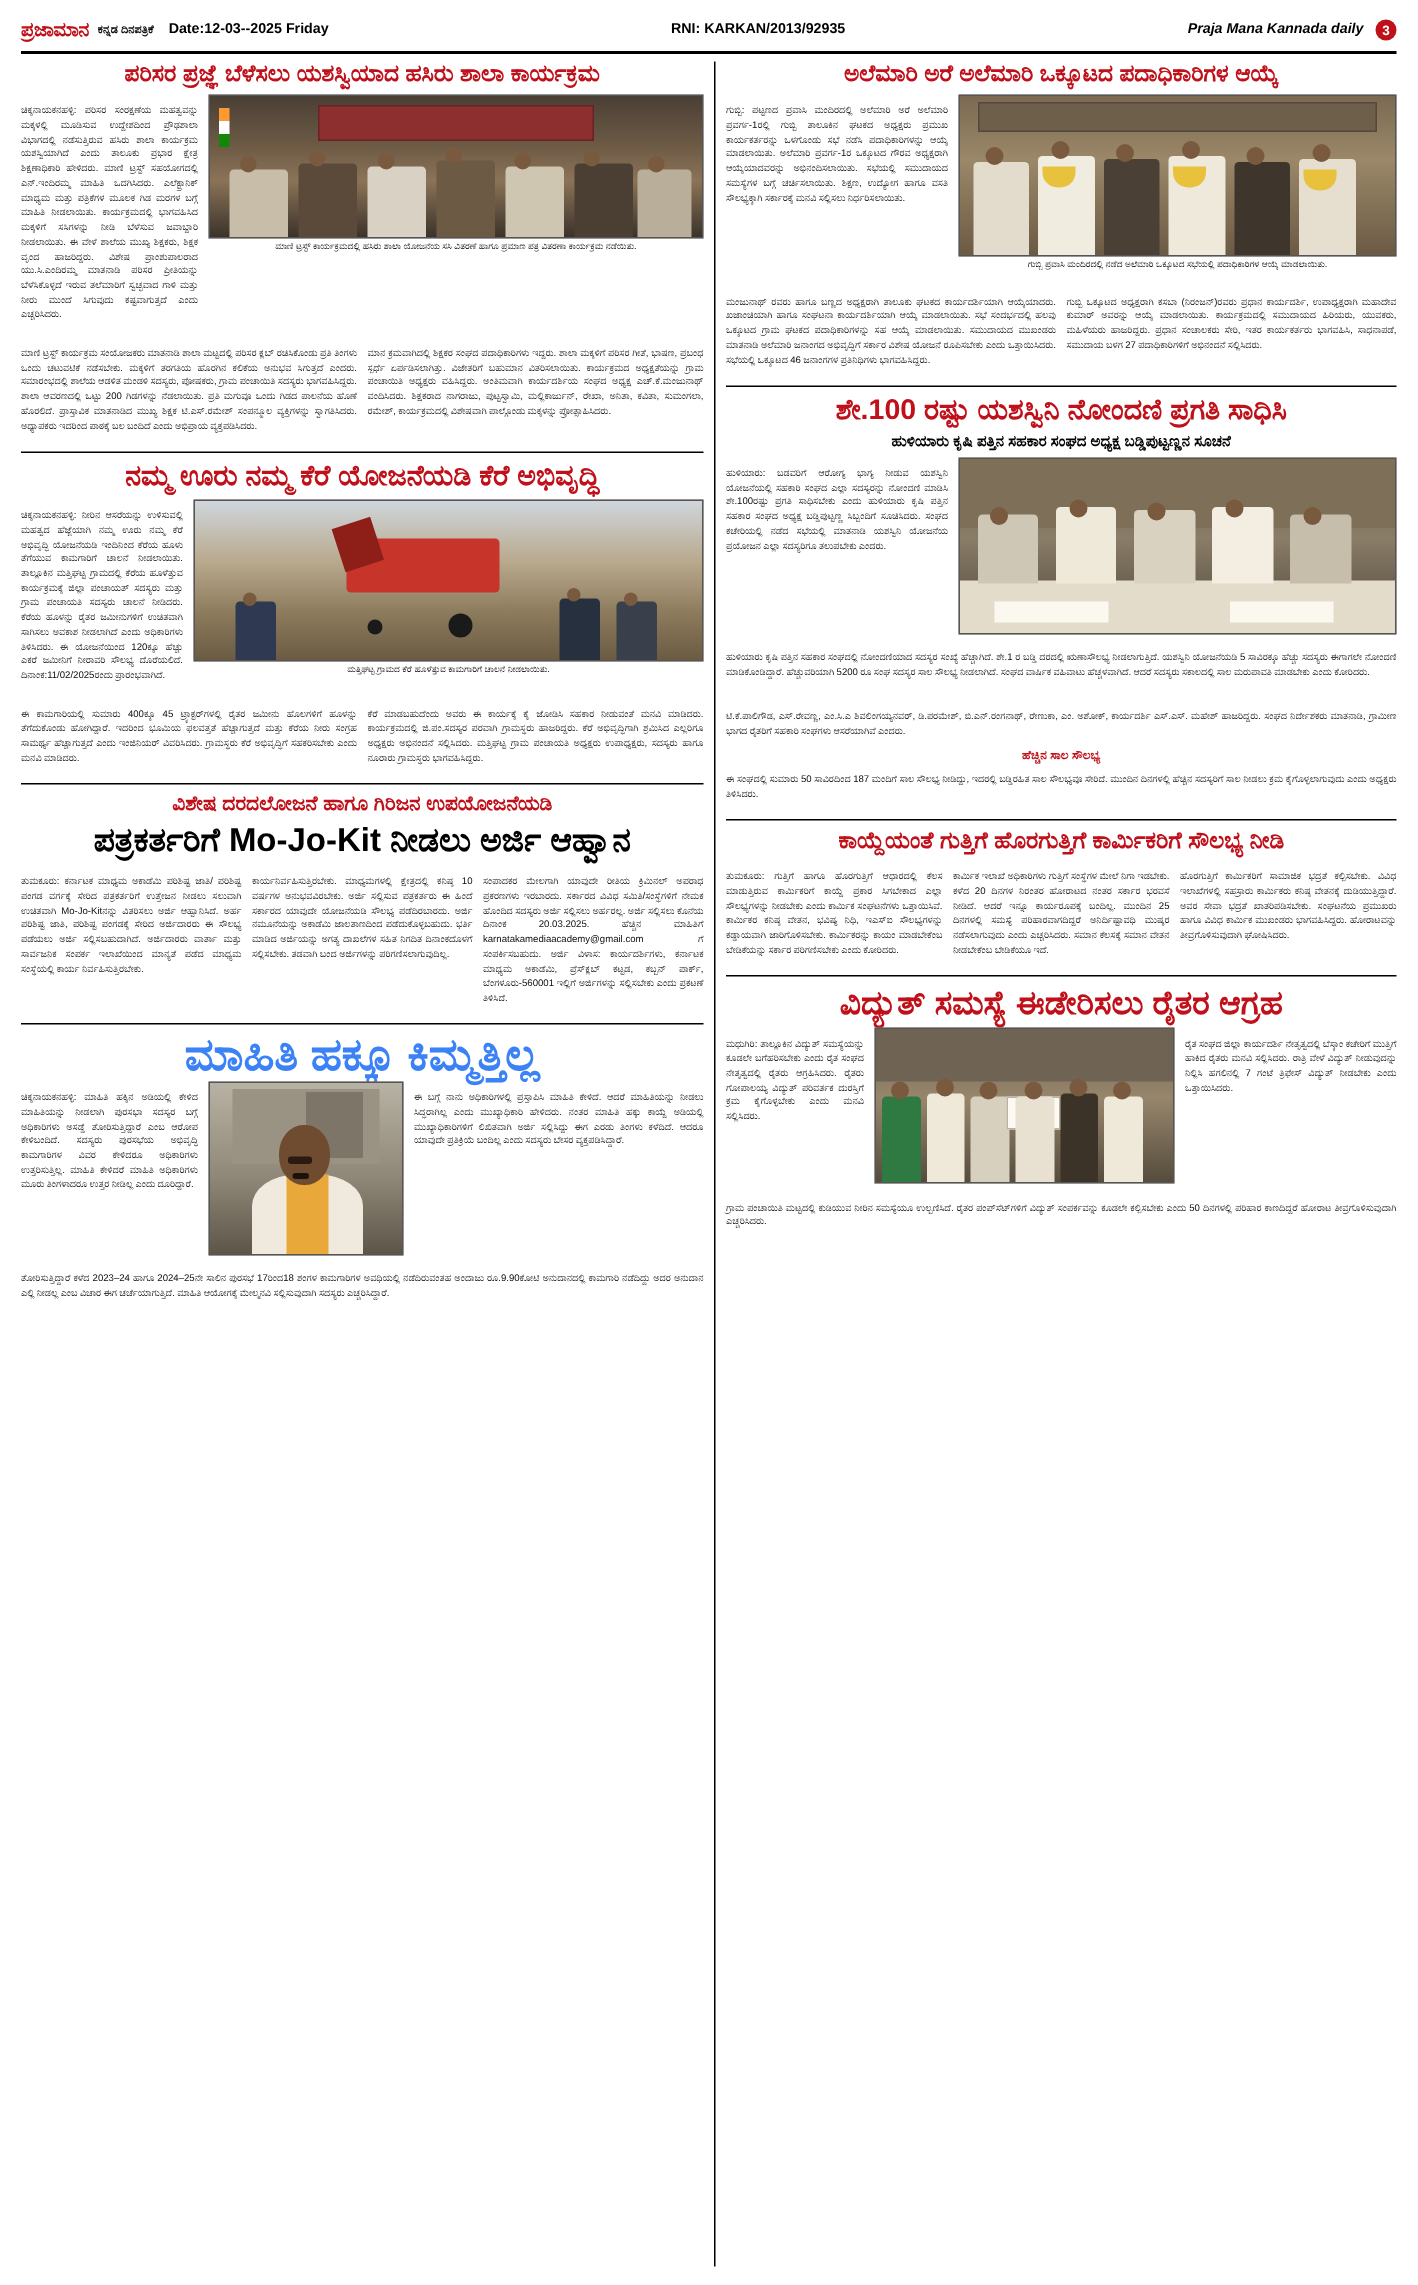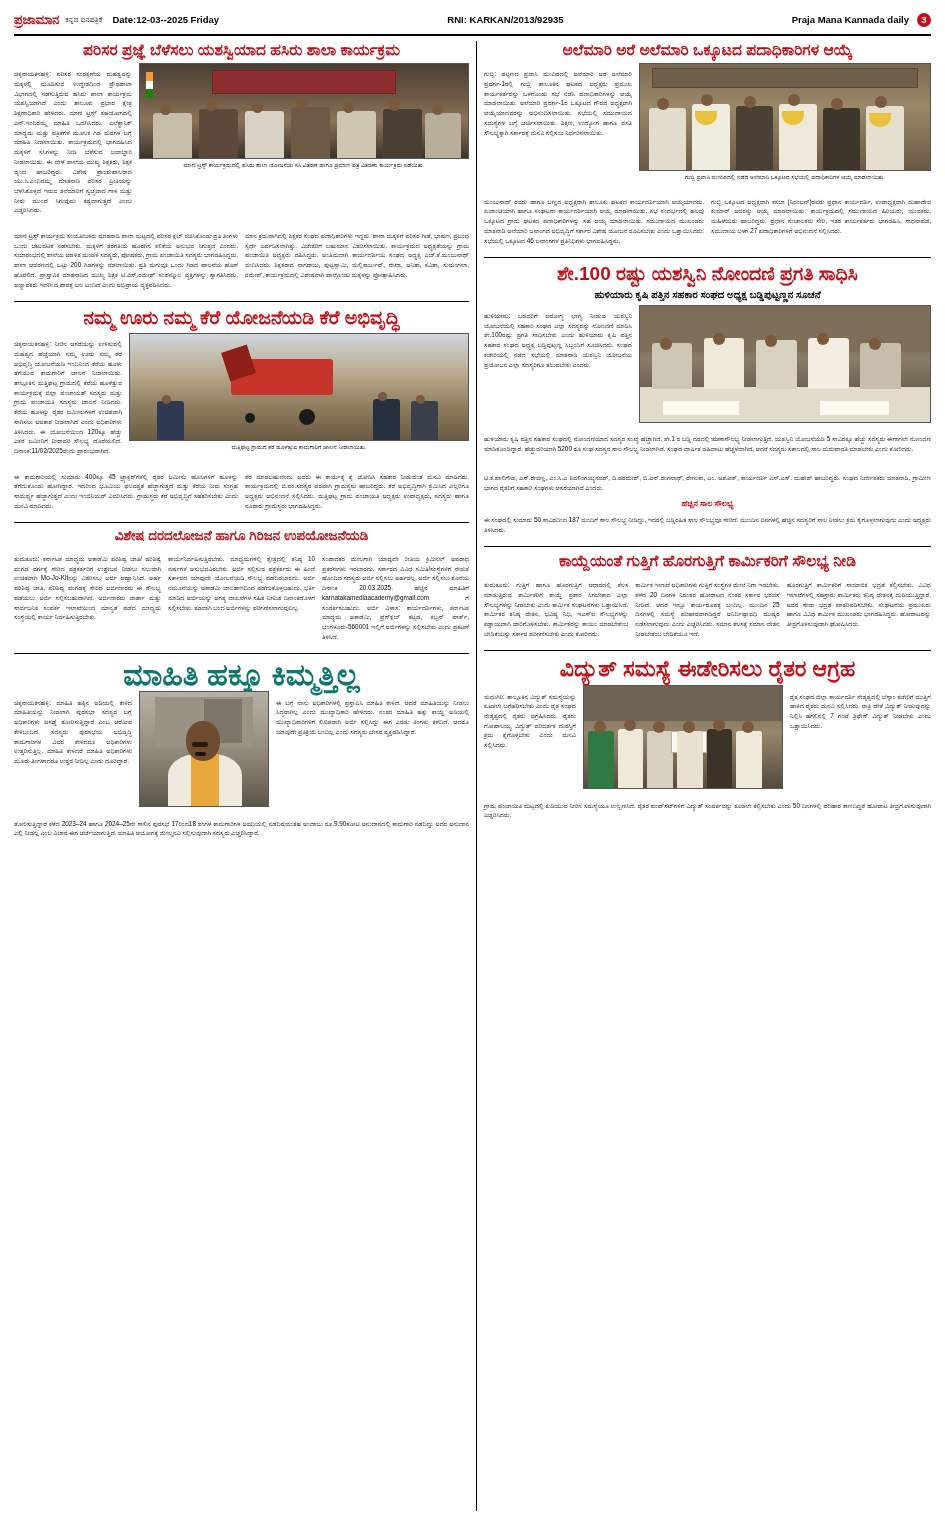--- a/index.html
+++ b/index.html
@@ -26,26 +26,26 @@
     height: 28px;
   }
   .logo {
     font-size: 13px; font-weight: bold;
     color: #c0101a;
     letter-spacing: -0.3px;
     white-space: nowrap;
     margin-right: 6px;
   }
   .logo-sub {
-    font-size: 7.5px; color: #111; font-weight: normal;
+    font-size: 7.5px; color: #111; font-weight: bold;
     white-space: nowrap; margin-right: 10px;
   }
   .mh-date { font-size: 9.5px; font-weight: bold; }
   .mh-rni { font-size: 9.5px; font-weight: bold; }
-  .mh-name { font-size: 9.5px; font-weight: bold; }
+  .mh-name { font-size: 9.5px; font-weight: bold; font-style: italic; }
   .mh-spacer { flex: 1; }
   .pagenum {
     width: 14px; height: 14px; border-radius: 50%;
     background: #c0101a; color: #fff;
     font-size: 9px; font-weight: bold;
     display: flex; align-items: center; justify-content: center;
     margin-left: 8px;
   }
 
   
@@ -113,21 +113,21 @@
   .ph-port .sky { background: linear-gradient(180deg,#6a5a48 0%,#8d7a60 45%,#52483a 100%); }
   .ph-farm .sky { background: linear-gradient(180deg,#6f6250 0%,#97866c 45%,#554c3d 100%); }
   .fig { position: absolute; bottom: 0; border-radius: 3px 3px 0 0; }
   .head { position: absolute; border-radius: 50%; background: #7a5a3f; }
   .flag { position:absolute; background: linear-gradient(180deg,#ff9933 33%,#ffffff 33%,#ffffff 66%,#138808 66%); }
   .board { position: absolute; background: #d9d2c2; border: 1px solid #8a8374; }
   .table-top { position: absolute; background: #e7e2d6; }
 
   
   .feature-title {
-    font-size: 30px; font-weight: bold; color: #0f766e;
+    font-size: 30px; font-weight: bold; color: #3b82f6;
     text-align: center; line-height: 1.05; margin: 2px 0 1px;
   }
 </style>
 </head>
 <body>
 
 <div class="page">
 
   <div class="masthead">
     <span class="logo">ಪ್ರಜಾಮಾನ</span>
@@ -215,20 +215,21 @@
           <div class="col">
               <p class="txt">ಕೆರೆ ಮಾಡಬಹುದೆಂದು ಅವರು ಈ ಕಾರ್ಯಕ್ಕೆ ಕೈ ಜೋಡಿಸಿ ಸಹಕಾರ ನೀಡುವಂತೆ ಮನವಿ ಮಾಡಿದರು. ಕಾರ್ಯಕ್ರಮದಲ್ಲಿ ಜಿ.ಪಂ.ಸದಸ್ಯರ ಪರವಾಗಿ ಗ್ರಾಮಸ್ಥರು ಹಾಜರಿದ್ದರು. ಕೆರೆ ಅಭಿವೃದ್ಧಿಗಾಗಿ ಶ್ರಮಿಸಿದ ಎಲ್ಲರಿಗೂ ಅಧ್ಯಕ್ಷರು ಅಭಿನಂದನೆ ಸಲ್ಲಿಸಿದರು. ಮತ್ತಿಘಟ್ಟ ಗ್ರಾಮ ಪಂಚಾಯತಿ ಅಧ್ಯಕ್ಷರು ಉಪಾಧ್ಯಕ್ಷರು, ಸದಸ್ಯರು ಹಾಗೂ ನೂರಾರು ಗ್ರಾಮಸ್ಥರು ಭಾಗವಹಿಸಿದ್ದರು.</p>
             </div>
         </div>
       </div>
 
       <hr class="rule">
 
       <div>
         <h3 class="hl hl-14">ವಿಶೇಷ ದರದಲೋಜನೆ ಹಾಗೂ ಗಿರಿಜನ ಉಪಯೋಜನೆಯಡಿ</h3>
+        <h2 class="hl-black" style="font-size:22px;">ಪತ್ರಕರ್ತರಿಗೆ Mo-Jo-Kit ನೀಡಲು ಅರ್ಜಿ ಆಹ್ವಾನ</h2>
         <div class="cols" style="margin-top:4px;">
           <div class="col">
               <p class="txt">ತುಮಕೂರು: ಕರ್ನಾಟಕ ಮಾಧ್ಯಮ ಅಕಾಡೆಮಿ ಪರಿಶಿಷ್ಟ ಜಾತಿ/ ಪರಿಶಿಷ್ಟ ಪಂಗಡ ವರ್ಗಕ್ಕೆ ಸೇರಿದ ಪತ್ರಕರ್ತರಿಗೆ ಉತ್ತೇಜನ ನೀಡಲು ಸಲುವಾಗಿ ಉಚಿತವಾಗಿ Mo-Jo-Kitನನ್ನು ವಿತರಿಸಲು ಅರ್ಜಿ ಆಹ್ವಾನಿಸಿದೆ. ಅರ್ಹ ಪರಿಶಿಷ್ಟ ಜಾತಿ, ಪರಿಶಿಷ್ಟ ಪಂಗಡಕ್ಕೆ ಸೇರಿದ ಅರ್ಜಿದಾರರು ಈ ಸೌಲಭ್ಯ ಪಡೆಯಲು ಅರ್ಜಿ ಸಲ್ಲಿಸಬಹುದಾಗಿದೆ. ಅರ್ಜಿದಾರರು ವಾರ್ತಾ ಮತ್ತು ಸಾರ್ವಜನಿಕ ಸಂಪರ್ಕ ಇಲಾಖೆಯಿಂದ ಮಾನ್ಯತೆ ಪಡೆದ ಮಾಧ್ಯಮ ಸಂಸ್ಥೆಯಲ್ಲಿ ಕಾರ್ಯ ನಿರ್ವಹಿಸುತ್ತಿರಬೇಕು.</p>
             </div>
           <div class="col">
               <p class="txt">ಕಾರ್ಯನಿರ್ವಹಿಸುತ್ತಿರಬೇಕು. ಮಾಧ್ಯಮಗಳಲ್ಲಿ ಕ್ಷೇತ್ರದಲ್ಲಿ ಕನಿಷ್ಠ 10 ವರ್ಷಗಳ ಅನುಭವವಿರಬೇಕು. ಅರ್ಜಿ ಸಲ್ಲಿಸುವ ಪತ್ರಕರ್ತರು ಈ ಹಿಂದೆ ಸರ್ಕಾರದ ಯಾವುದೇ ಯೋಜನೆಯಡಿ ಸೌಲಭ್ಯ ಪಡೆದಿರಬಾರದು. ಅರ್ಜಿ ನಮೂನೆಯನ್ನು ಅಕಾಡೆಮಿ ಜಾಲತಾಣದಿಂದ ಪಡೆದುಕೊಳ್ಳಬಹುದು. ಭರ್ತಿ ಮಾಡಿದ ಅರ್ಜಿಯನ್ನು ಅಗತ್ಯ ದಾಖಲೆಗಳ ಸಹಿತ ನಿಗದಿತ ದಿನಾಂಕದೊಳಗೆ ಸಲ್ಲಿಸಬೇಕು. ತಡವಾಗಿ ಬಂದ ಅರ್ಜಿಗಳನ್ನು ಪರಿಗಣಿಸಲಾಗುವುದಿಲ್ಲ.</p>
             </div>
           <div class="col">
               <p class="txt">ಸಂಪಾದಕರ ಮೇಲಗಾಗಿ ಯಾವುದೇ ರೀತಿಯ ಕ್ರಿಮಿನಲ್ ಅಪರಾಧ ಪ್ರಕರಣಗಳು ಇರಬಾರದು. ಸರ್ಕಾರದ ವಿವಿಧ ಸಮಿತಿ/ಸಂಸ್ಥೆಗಳಿಗೆ ನೇಮಕ ಹೊಂದಿದ ಸದಸ್ಯರು ಅರ್ಜಿ ಸಲ್ಲಿಸಲು ಅರ್ಹರಲ್ಲ. ಅರ್ಜಿ ಸಲ್ಲಿಸಲು ಕೊನೆಯ ದಿನಾಂಕ 20.03.2025. ಹೆಚ್ಚಿನ ಮಾಹಿತಿಗೆ karnatakamediaacademy@gmail.com ಗೆ ಸಂಪರ್ಕಿಸಬಹುದು. ಅರ್ಜಿ ವಿಳಾಸ: ಕಾರ್ಯದರ್ಶಿಗಳು, ಕರ್ನಾಟಕ ಮಾಧ್ಯಮ ಅಕಾಡೆಮಿ, ಪ್ರೆಸ್‌ಕ್ಲಬ್ ಕಟ್ಟಡ, ಕಬ್ಬನ್ ಪಾರ್ಕ್, ಬೆಂಗಳೂರು-560001 ಇಲ್ಲಿಗೆ ಅರ್ಜಿಗಳನ್ನು ಸಲ್ಲಿಸಬೇಕು ಎಂದು ಪ್ರಕಟಣೆ ತಿಳಿಸಿದೆ.</p>
             </div>

